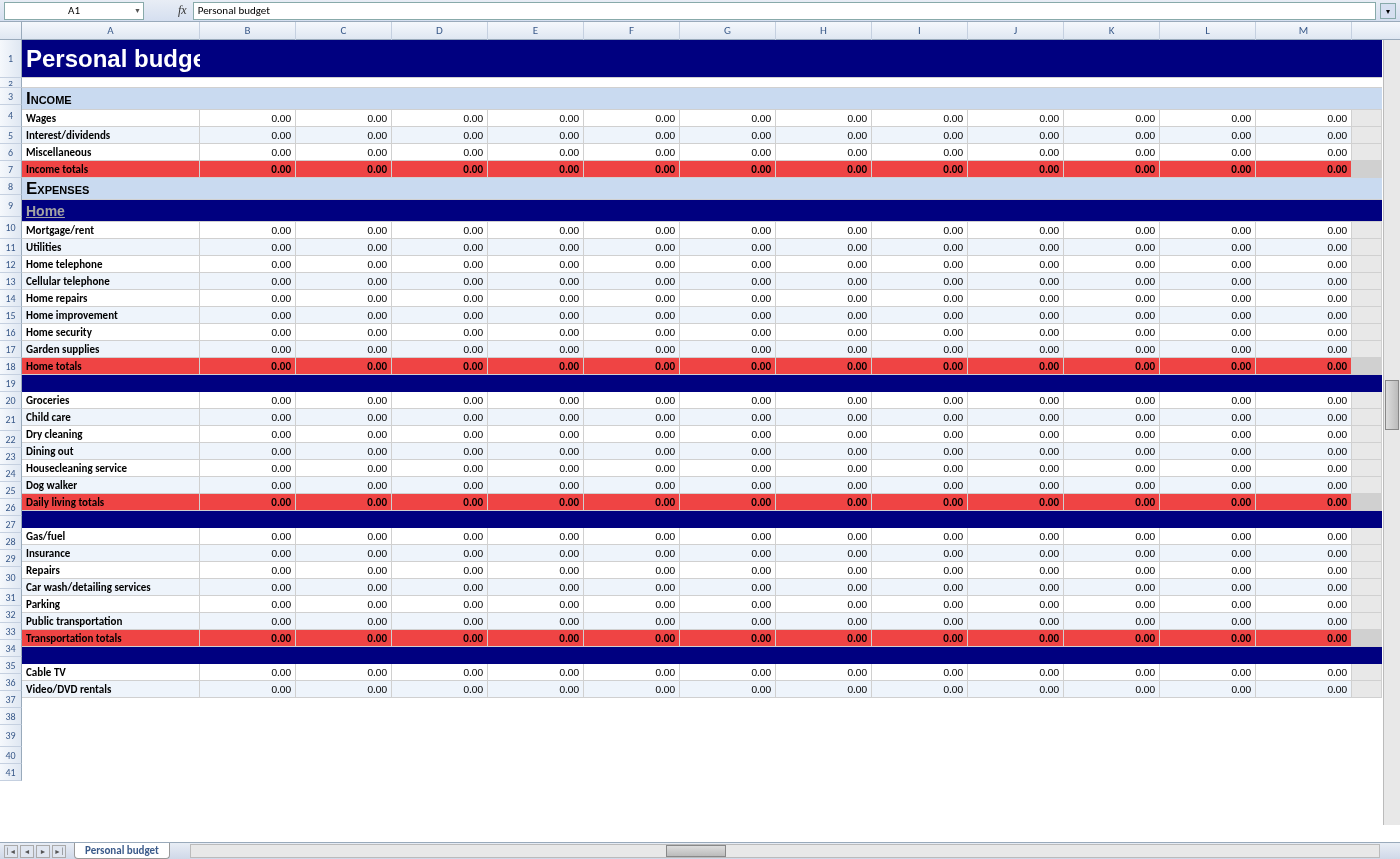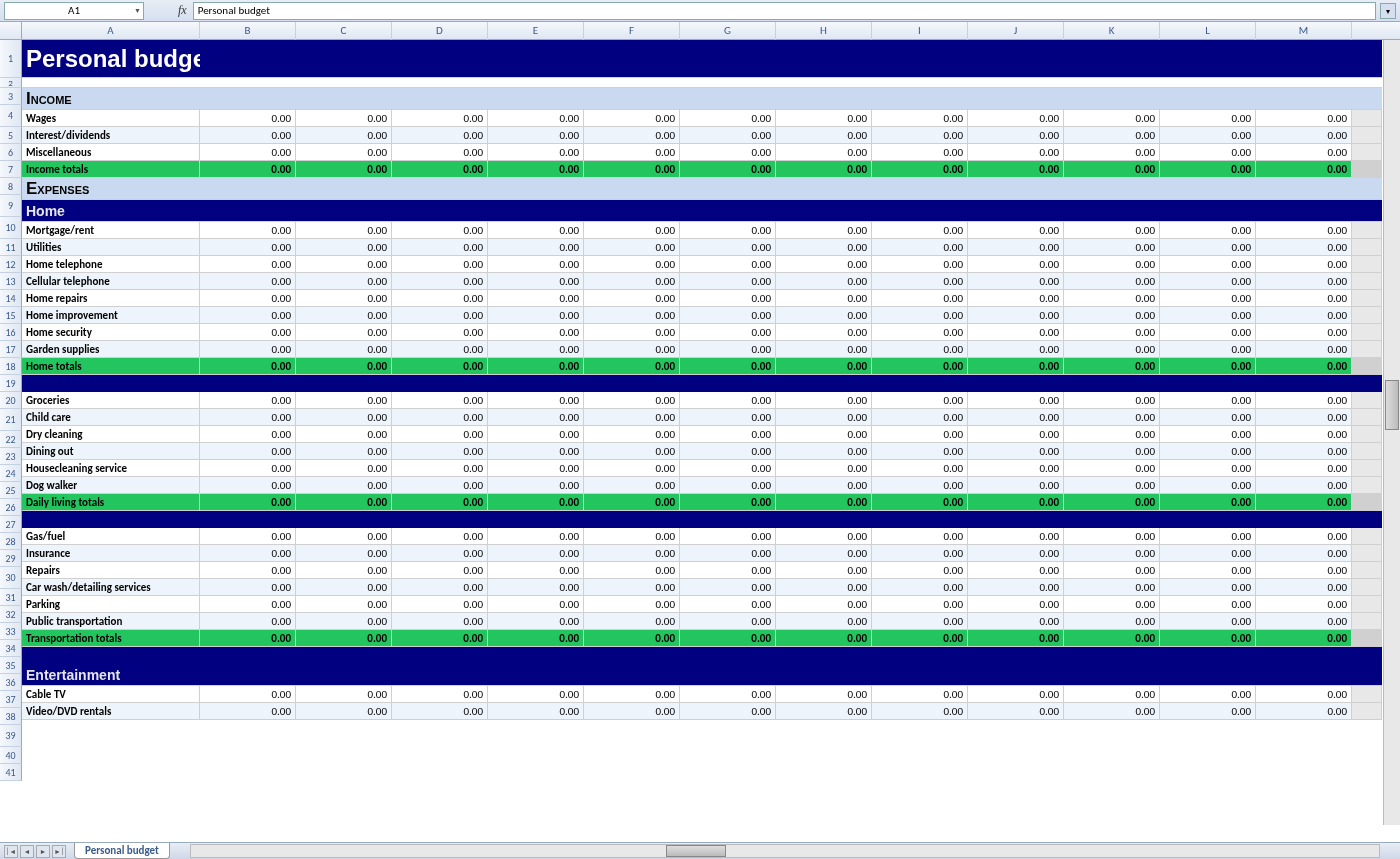--- a/index.html
+++ b/index.html
@@ -45,26 +45,26 @@
 
 
 .title-row .cell { background: #000080; color: #fff; font-weight: bold; font-size: 24px; font-family: Verdana, sans-serif; border-right: none; }
 .blank-row .cell { background: #fff; border-right: none; }
 .month-row .cell { background: #000080; color: #fff; font-weight: bold; justify-content: center; font-size: 11px; border-right: 1px solid #fff; }
 .month-row .cell.alt { background: #fff; color: #000; border-bottom: 1px solid #999; }
 .month-row .cell.label { background: #fff; border-right: 1px solid #d0d0d0; }
 .section-row .cell { background: #c9daf0; border-right: none; }
 .section-row .cell.label { font-weight: bold; font-size: 15px; font-family: Verdana, sans-serif; }
 .section-row .small-caps { font-variant: small-caps; }
-.cat-row .cell { background: #000080; color: #e5e5e5; border-right: none; }
+.cat-row .cell { background: #000080; color: #a3a3a3; border-right: none; text-decoration: underline; }
 .cat-row .cell.label { font-weight: bold; font-size: 14px; font-family: Verdana, sans-serif; }
 .data-row .cell { background: #fff; }
 .data-row.alt .cell { background: #eef4fb; }
 .data-row .cell.lastcol { background: #e8e8e8; }
-.total-row .cell { background: #22c55e; font-weight: bold; }
+.total-row .cell { background: #ef4444; font-weight: bold; }
 .total-row .cell.lastcol { background: #d0d0d0; }
 .spacer-row .cell { background: #000080; border-right: none; border-bottom: none; }
 
 
 .sheet-tabs { position: absolute; bottom: 0; left: 0; right: 0; height: 17px; background: linear-gradient(#e8edf5, #d0d8e8); border-top: 1px solid #9ab; display: flex; align-items: center; }
 .nav-btns { display: flex; padding: 0 4px; gap: 2px; }
 .nav-btn { width: 14px; height: 13px; background: #e0e6f0; border: 1px solid #aaa; font-size: 7px; display: flex; align-items: center; justify-content: center; cursor: pointer; color: #555; }
 .tab { padding: 1px 10px; background: #fff; border: 1px solid #999; border-top: none; border-radius: 0 0 4px 4px; font-size: 11px; margin-left: 4px; cursor: pointer; font-weight: bold; color: #3a5a8a; }
 .hscroll-track { flex: 1; margin: 0 20px; height: 14px; background: #e8e8e8; border: 1px solid #bbb; position: relative; }
 .hscroll-thumb { position: absolute; left: 40%; width: 60px; height: 12px; background: linear-gradient(#ddd, #bbb); border: 1px solid #888; }
@@ -713,36 +713,20 @@
           <div class="cell val"></div>
           <div class="cell val"></div>
           <div class="cell val"></div>
           <div class="cell val"></div>
           <div class="cell val"></div>
           <div class="cell val"></div>
           <div class="cell val"></div>
           <div class="cell val"></div>
           <div class="cell lastcol"></div>
         </div>
-        <div class="row med cat-row">
-          <div class="cell label">Entertainment</div>
-          <div class="cell val"></div>
-          <div class="cell val"></div>
-          <div class="cell val"></div>
-          <div class="cell val"></div>
-          <div class="cell val"></div>
-          <div class="cell val"></div>
-          <div class="cell val"></div>
-          <div class="cell val"></div>
-          <div class="cell val"></div>
-          <div class="cell val"></div>
-          <div class="cell val"></div>
-          <div class="cell val"></div>
-          <div class="cell lastcol"></div>
-        </div>
         <div class="row data-row">
           <div class="cell label">Cable TV</div>
           <div class="cell val">0.00</div>
           <div class="cell val">0.00</div>
           <div class="cell val">0.00</div>
           <div class="cell val">0.00</div>
           <div class="cell val">0.00</div>
           <div class="cell val">0.00</div>
           <div class="cell val">0.00</div>
           <div class="cell val">0.00</div>

